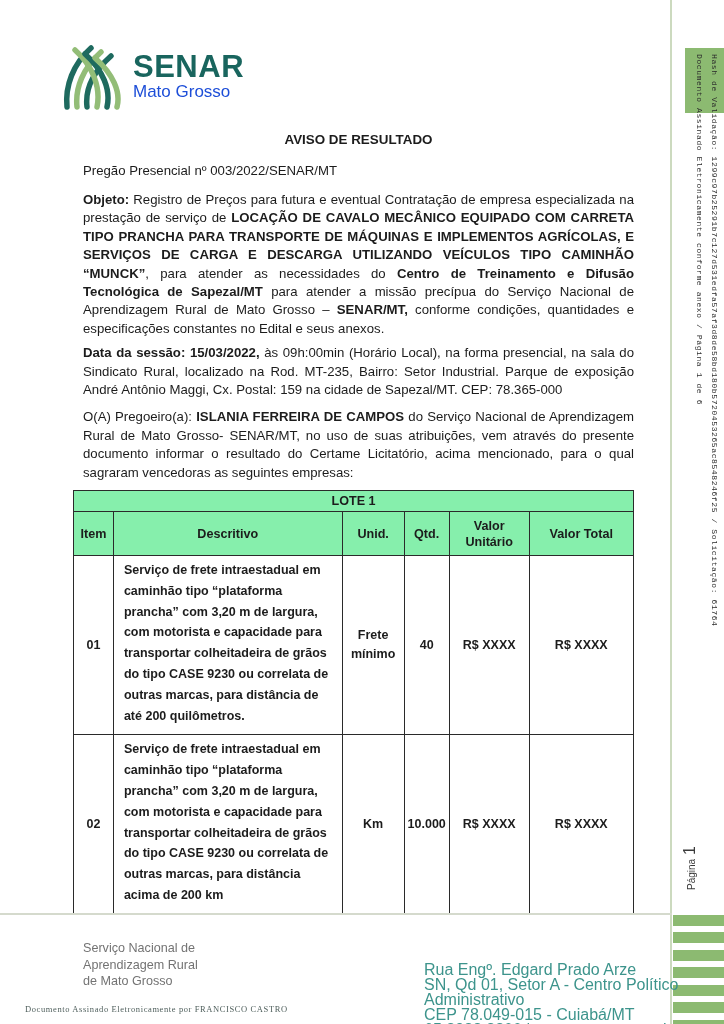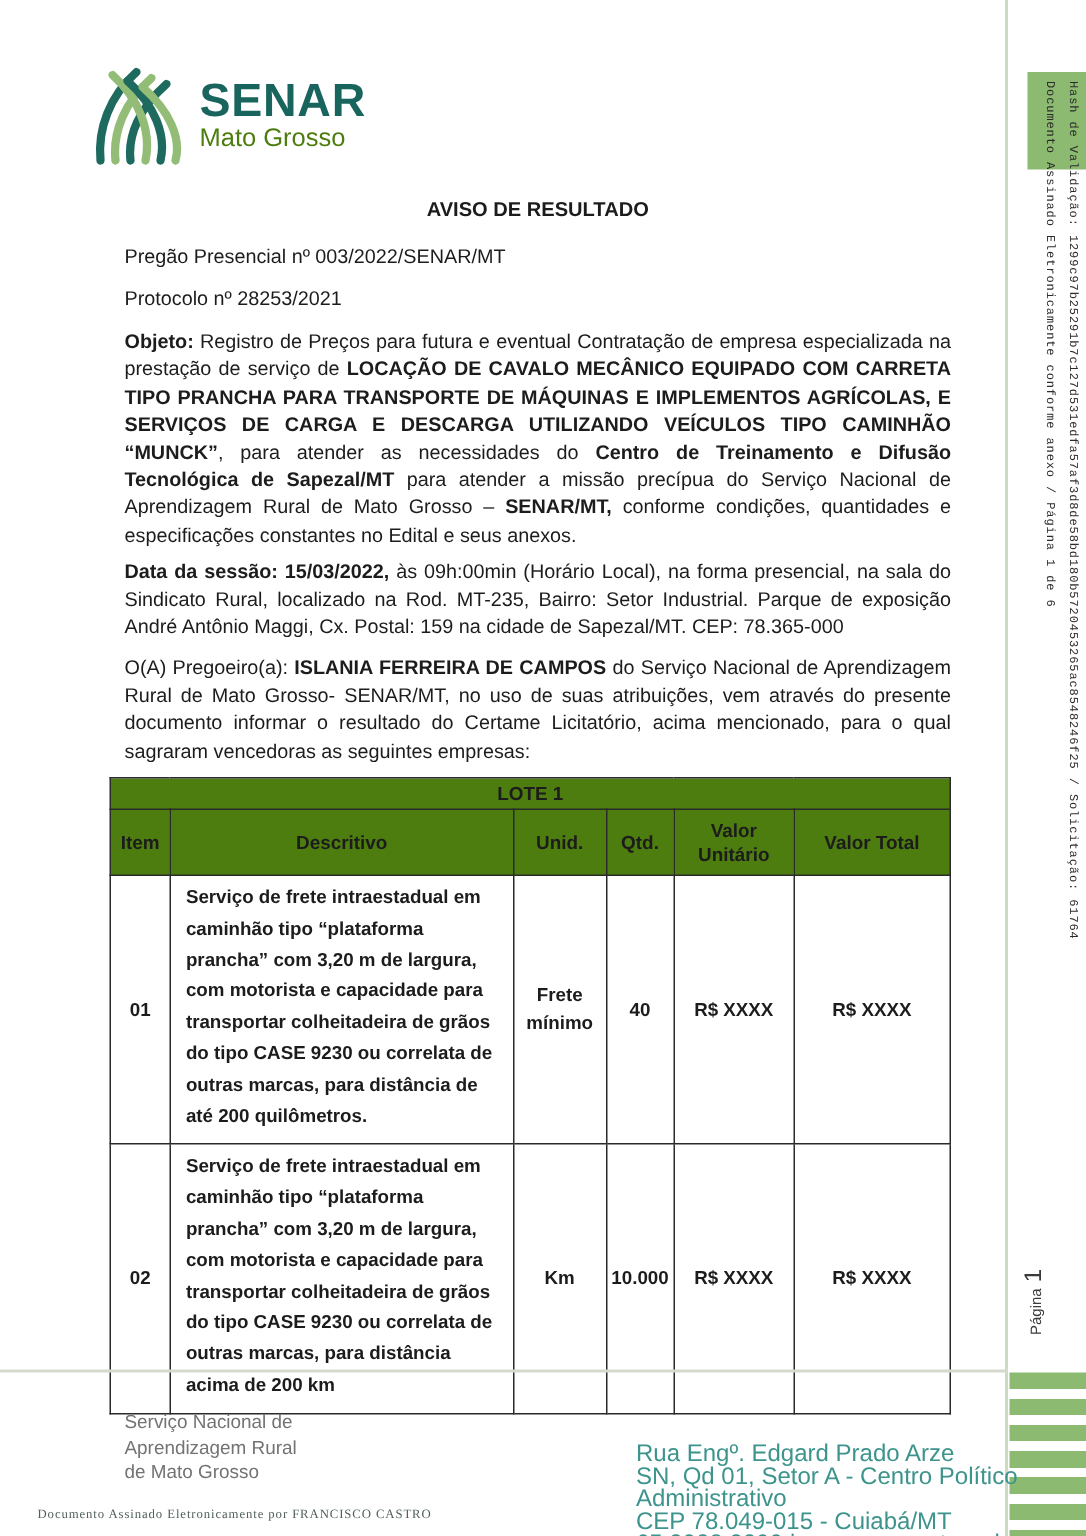--- a/index.html
+++ b/index.html
@@ -12,33 +12,33 @@
     overflow: hidden;
     font-family: "Liberation Sans", sans-serif;
     color: #1c1c1c;
   }
 
   
   .logo { position: absolute; left: 60px; top: 42px; display: flex; align-items: center; }
   .logo-fan { width: 64px; height: 68px; }
   .logo-text { margin-left: 9px; }
   .brand { font-size: 31px; font-weight: bold; color: #19655e; letter-spacing: 0.5px; line-height: 30px; }
-  .region { font-size: 17px; color: #4d7c0f; line-height: 19px; }
+  .region { font-size: 17px; color: #1d4ed8; line-height: 19px; }
 
   
   .content { position: absolute; left: 83px; top: 132px; width: 551px; }
   .doc-title { font-size: 13.4px; font-weight: bold; text-align: center; margin-bottom: 16px; }
   .doc-line { font-size: 13.2px; font-weight: normal; margin-bottom: 13px; }
   .para { font-size: 13.2px; line-height: 18.4px; text-align: justify; margin-bottom: 6px; }
   .para.mb8 { margin-bottom: 9px; }
 
   
   table.lote { border-collapse: collapse; margin-left: -10px; width: 561px; margin-top: 8px; }
   table.lote th, table.lote td { border: 1.4px solid #2a2a2a; }
-  table.lote thead th { background: #4d7c0f; font-weight: bold; font-size: 12.6px; text-align: center; }
+  table.lote thead th { background: #86efac; font-weight: bold; font-size: 12.6px; text-align: center; }
   .lote-row th { height: 21px; padding: 1px 2px; }
   .cols-row th { height: 44px; padding: 2px 3px; line-height: 16px; }
   table.lote td { font-size: 12.5px; text-align: center; vertical-align: middle; padding: 2px 3px; line-height: 19px; font-weight: bold; }
   table.lote td.desc { text-align: left; line-height: 20.8px; padding: 4px 8px 8px 10px; }
 
   
   .rail-rule { position: absolute; left: 670px; top: 0; width: 2px; height: 1024px; background: #ccdabf; }
   .green-block { position: absolute; left: 685px; top: 48px; width: 39px; height: 65px; background: #8cba71; }
   .side-text {
     position: absolute; top: 54px; right: 2px;
@@ -86,21 +86,20 @@
     </svg>
     <div class="logo-text">
       <div class="brand">SENAR</div>
       <div class="region">Mato Grosso</div>
     </div>
   </div>
 
   <div class="content">
     <div class="doc-title">AVISO DE RESULTADO</div>
     <div class="doc-line">Pregão Presencial nº 003/2022/SENAR/MT</div>
-    <div class="doc-line">Protocolo nº 28253/2021</div>
 
     <p class="para"><span style="font-weight: bold;">Objeto: </span><span>Registro de Preços para futura e eventual Contratação de empresa especializada na prestação de serviço de </span><span style="font-weight: bold;">LOCAÇÃO DE CAVALO MECÂNICO EQUIPADO COM CARRETA TIPO PRANCHA PARA TRANSPORTE DE MÁQUINAS E IMPLEMENTOS AGRÍCOLAS, E SERVIÇOS DE CARGA E DESCARGA UTILIZANDO VEÍCULOS TIPO CAMINHÃO “MUNCK”</span><span>, para atender as necessidades do </span><span style="font-weight: bold;">Centro de Treinamento e Difusão Tecnológica de Sapezal/MT</span><span> para atender a missão precípua do Serviço Nacional de Aprendizagem Rural de Mato Grosso – </span><span style="font-weight: bold;">SENAR/MT,</span><span> conforme condições, quantidades e especificações constantes no Edital e seus anexos.</span></p>
     <p class="para mb8"><span style="font-weight: bold;">Data da sessão: 15/03/2022,</span><span> às 09h:00min (Horário Local), na forma presencial, na sala do Sindicato Rural, localizado na Rod. MT-235, Bairro: Setor Industrial. Parque de exposição André Antônio Maggi, Cx. Postal: 159 na cidade de Sapezal/MT. CEP: 78.365-000</span></p>
     <p class="para"><span>O(A) Pregoeiro(a):  </span><span style="font-weight: bold;">ISLANIA FERREIRA DE CAMPOS</span><span> do Serviço Nacional de Aprendizagem Rural de Mato Grosso- SENAR/MT, no uso de suas atribuições, vem através do presente documento informar o resultado do Certame Licitatório, acima mencionado, para o qual sagraram vencedoras as seguintes empresas:</span></p>
 
     <table class="lote">
       <colgroup>
         <col style="width:40px">
           <col style="width:230px">
           <col style="width:62px">

